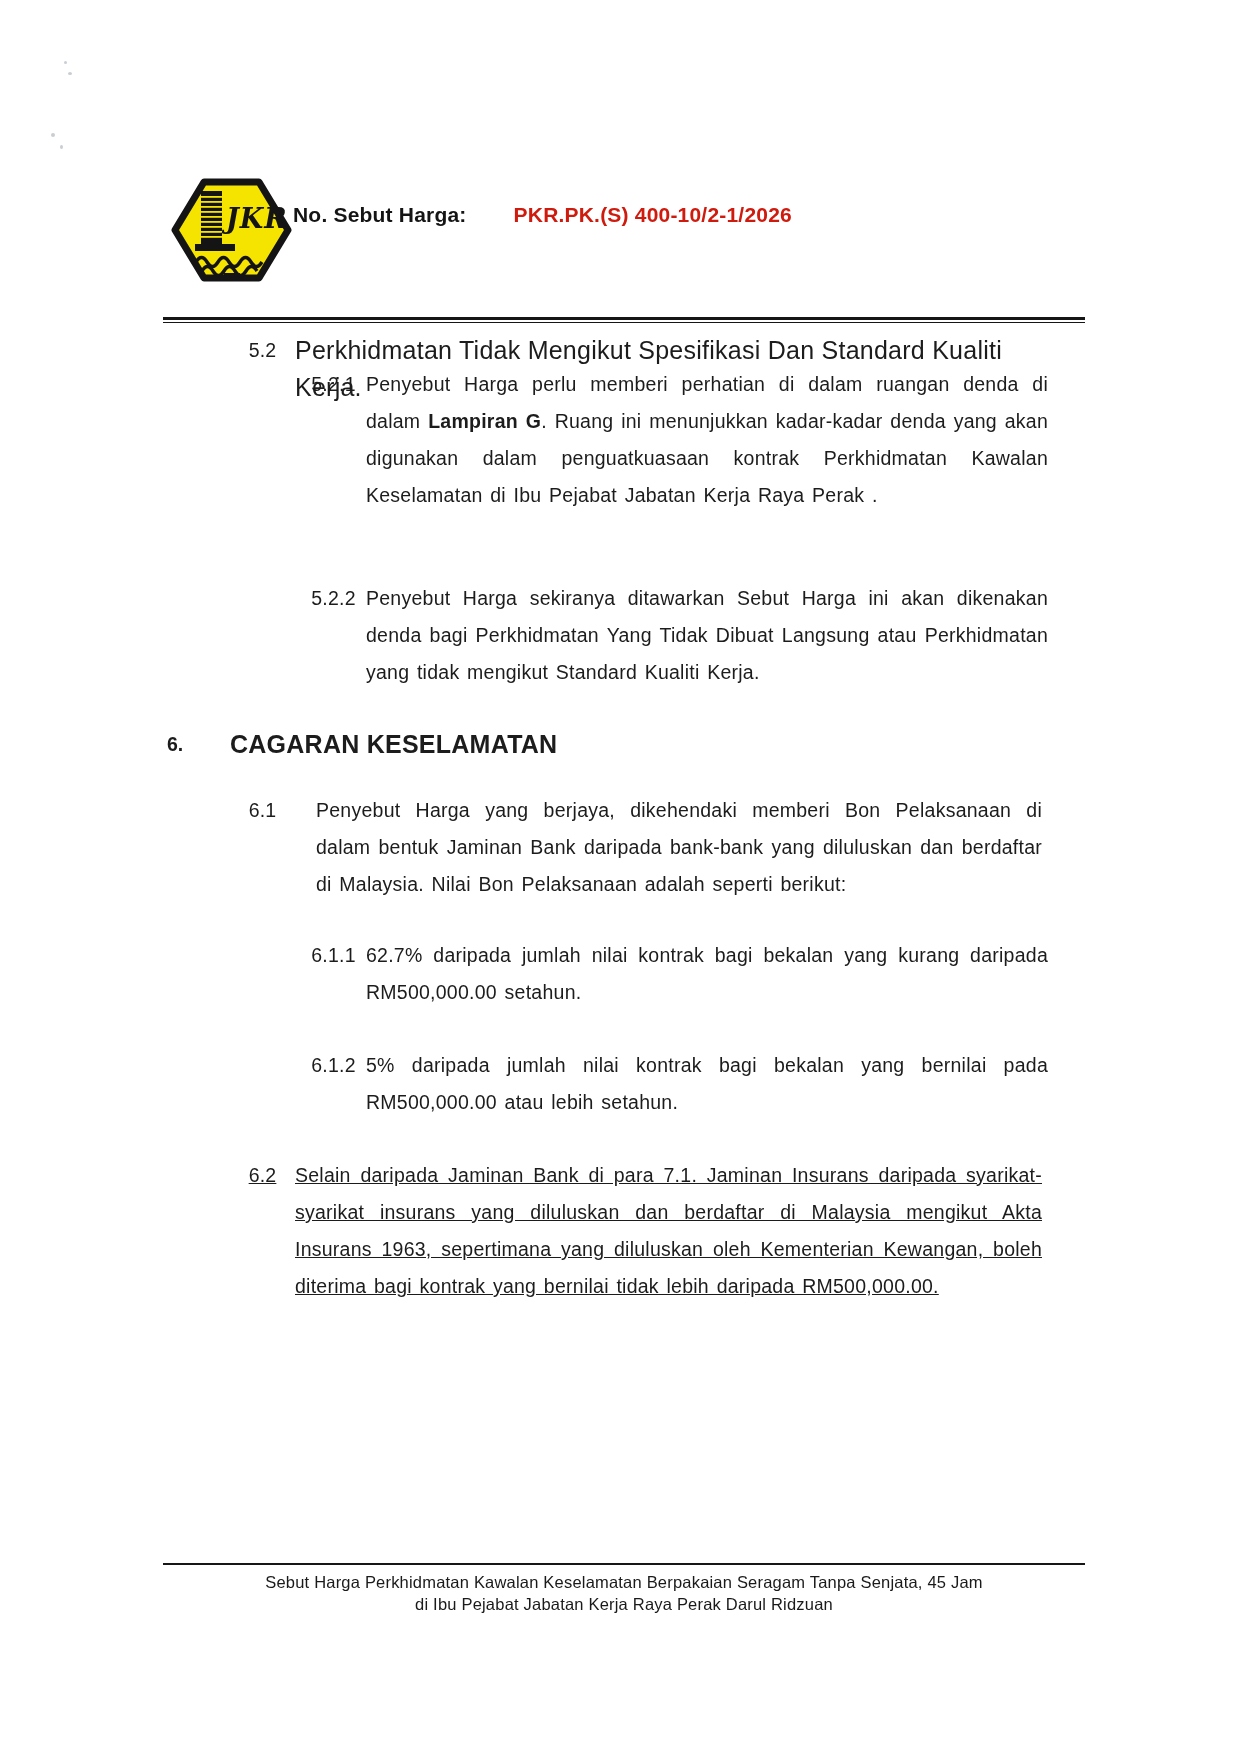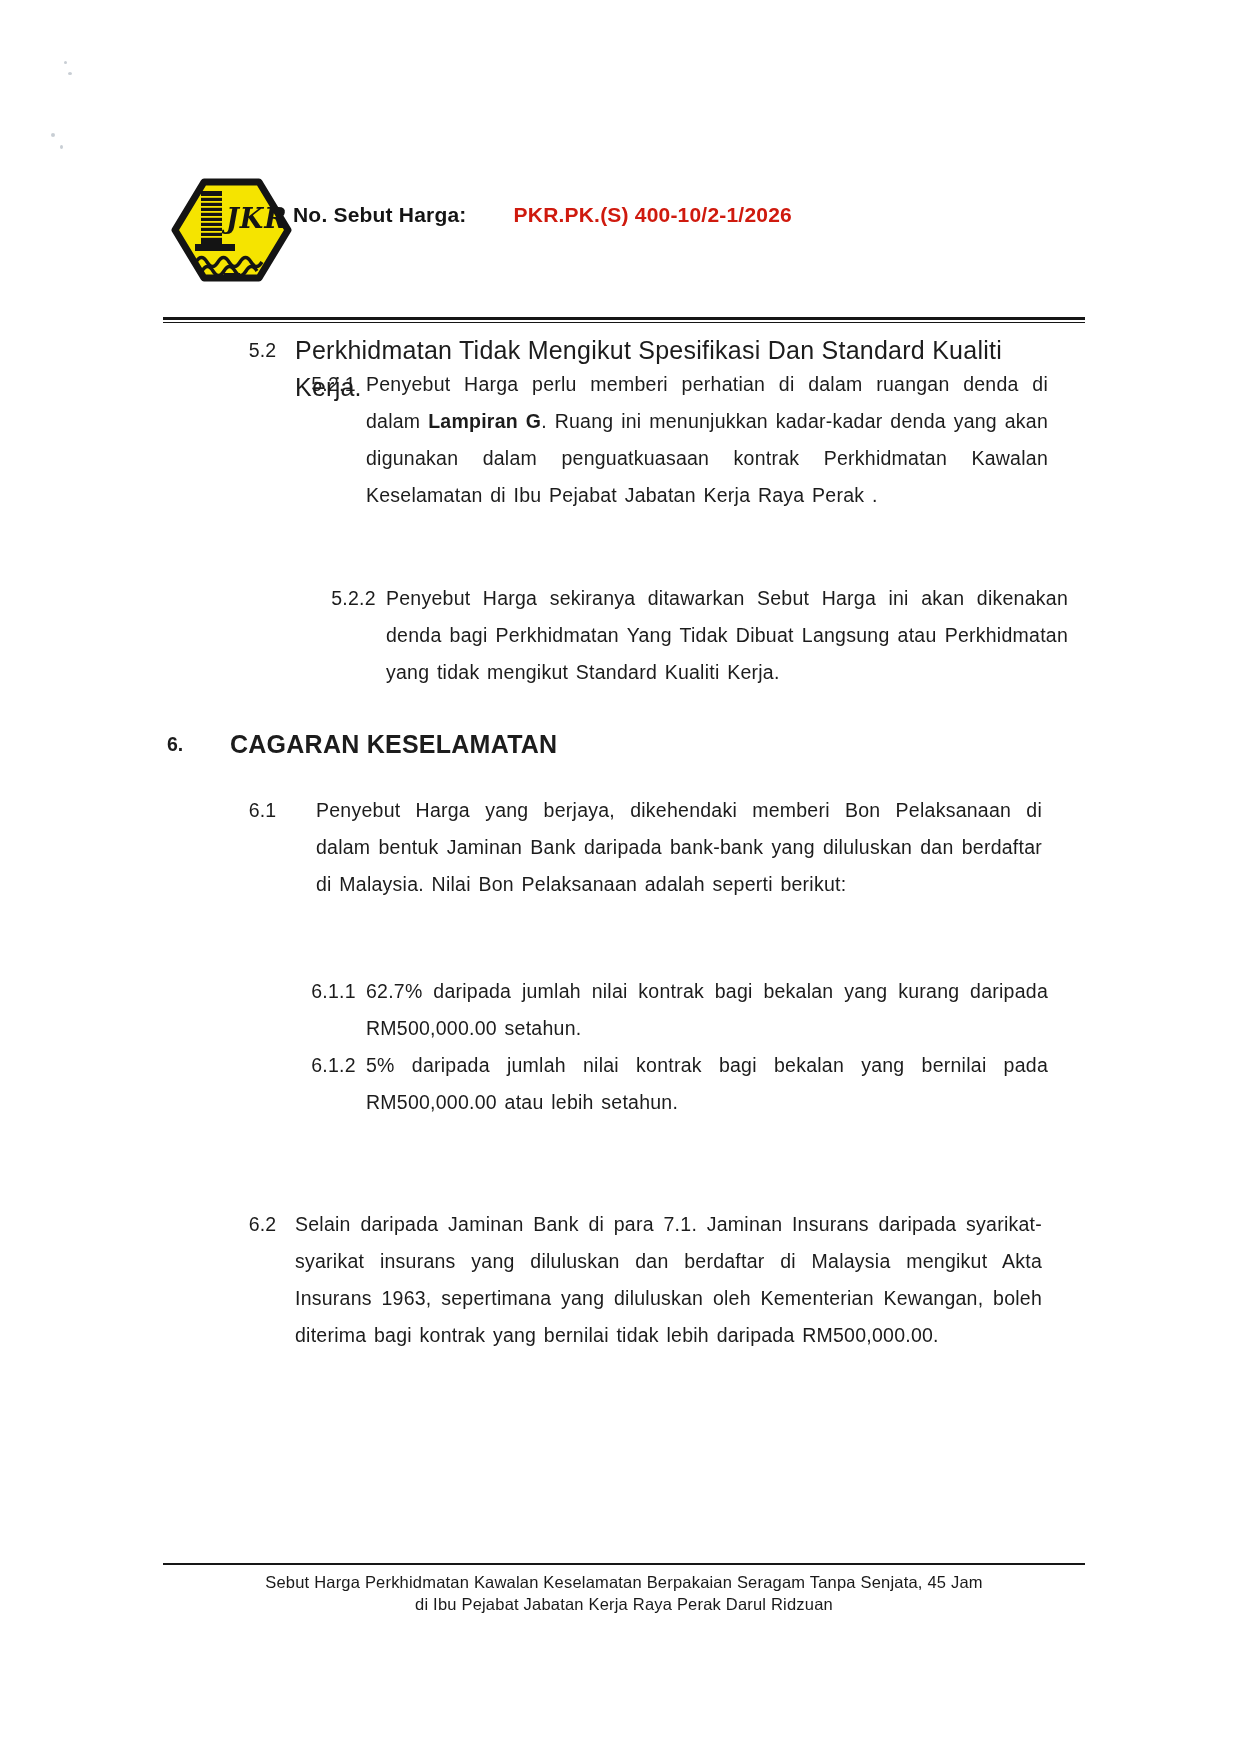--- a/index.html
+++ b/index.html
@@ -85,46 +85,46 @@
 <div class="abs row lvl2" style="top:332px;">
   <span class="num">5.2</span>
   <div class="txt-title">Perkhidmatan Tidak Mengikut Spesifikasi Dan Standard Kualiti Kerja.</div>
 </div>
 
 <div class="abs row lvl3" style="top:366px;">
   <span class="num">5.2.1</span>
   <div class="txt"><span>Penyebut Harga perlu memberi perhatian di dalam ruangan denda di dalam </span><span class="bold">Lampiran G</span><span>.  Ruang ini menunjukkan kadar-kadar denda yang akan digunakan dalam penguatkuasaan kontrak Perkhidmatan Kawalan Keselamatan di Ibu Pejabat Jabatan Kerja Raya Perak .</span></div>
 </div>
 
-<div class="abs row lvl3" style="top:580px;margin-left:20px;">
+<div class="abs row lvl3" style="top:580px;">
   <span class="num">5.2.2</span>
   <div class="txt">Penyebut Harga sekiranya ditawarkan Sebut Harga ini akan dikenakan denda bagi Perkhidmatan Yang Tidak Dibuat Langsung atau Perkhidmatan yang tidak mengikut Standard Kualiti Kerja.</div>
 </div>
 
 <div class="abs row lvl1" style="top:726px;">
   <span class="num-l1">6.</span>
   <div class="txt-title bold">CAGARAN KESELAMATAN</div>
 </div>
 
 <div class="abs row lvl2" style="top:792px;gap:21px;">
   <span class="num">6.1</span>
   <div class="txt">Penyebut Harga yang berjaya, dikehendaki memberi Bon Pelaksanaan di dalam bentuk Jaminan Bank daripada bank-bank yang diluluskan dan berdaftar di Malaysia.  Nilai Bon Pelaksanaan adalah seperti berikut:</div>
 </div>
 
-<div class="abs row lvl3" style="top:937px;margin-top:36px;">
+<div class="abs row lvl3" style="top:937px;">
   <span class="num">6.1.1</span>
   <div class="txt">62.7% daripada jumlah nilai kontrak bagi bekalan yang kurang daripada RM500,000.00 setahun.</div>
 </div>
 
 <div class="abs row lvl3" style="top:1047px;">
   <span class="num">6.1.2</span>
   <div class="txt">5% daripada jumlah nilai kontrak bagi bekalan yang bernilai pada RM500,000.00 atau lebih setahun.</div>
 </div>
 
-<div class="abs row lvl2" style="top:1206px;">
+<div class="abs row lvl2" style="top:1157px;text-decoration:underline;">
   <span class="num">6.2</span>
   <div class="txt">Selain daripada Jaminan Bank di para 7.1.  Jaminan Insurans daripada syarikat-syarikat insurans yang diluluskan dan berdaftar di Malaysia mengikut Akta Insurans 1963, sepertimana yang diluluskan oleh Kementerian Kewangan, boleh diterima bagi kontrak yang bernilai tidak lebih daripada RM500,000.00.</div>
 </div>
 
 <div class="abs rule-footer"></div>
 <div class="abs footer-text">
   <div>Sebut Harga Perkhidmatan Kawalan Keselamatan Berpakaian Seragam Tanpa Senjata, 45 Jam</div>
   <div>di Ibu Pejabat Jabatan Kerja Raya Perak Darul Ridzuan</div>
 </div>
 

